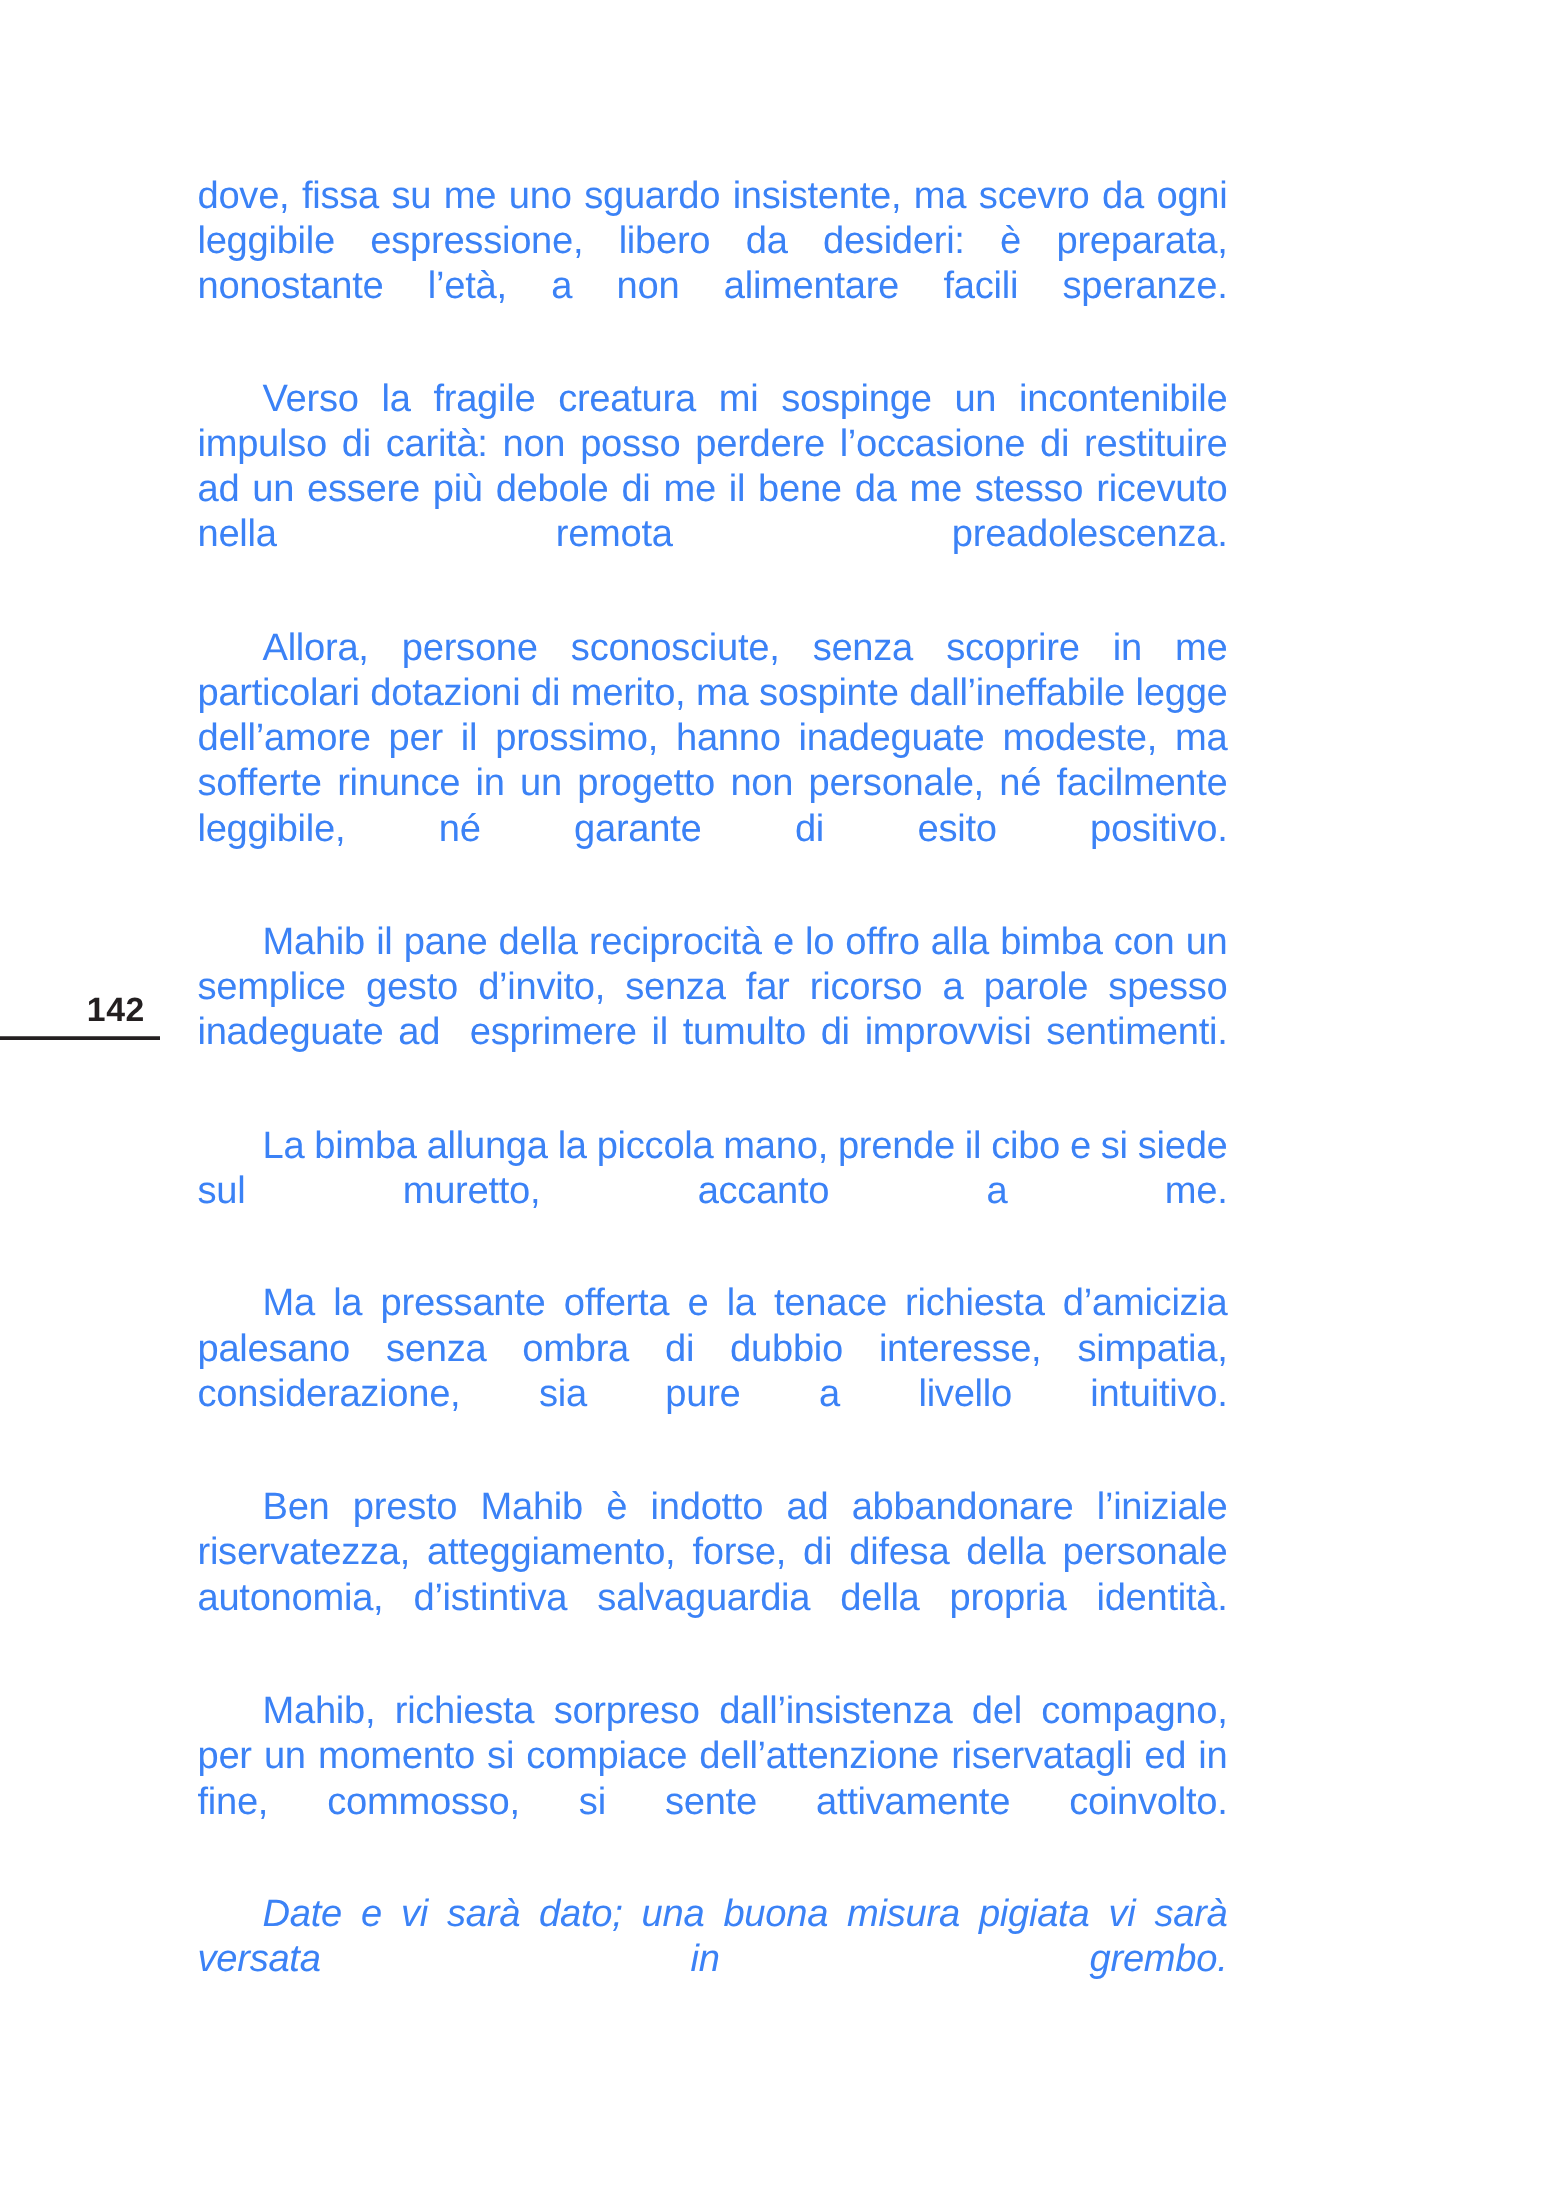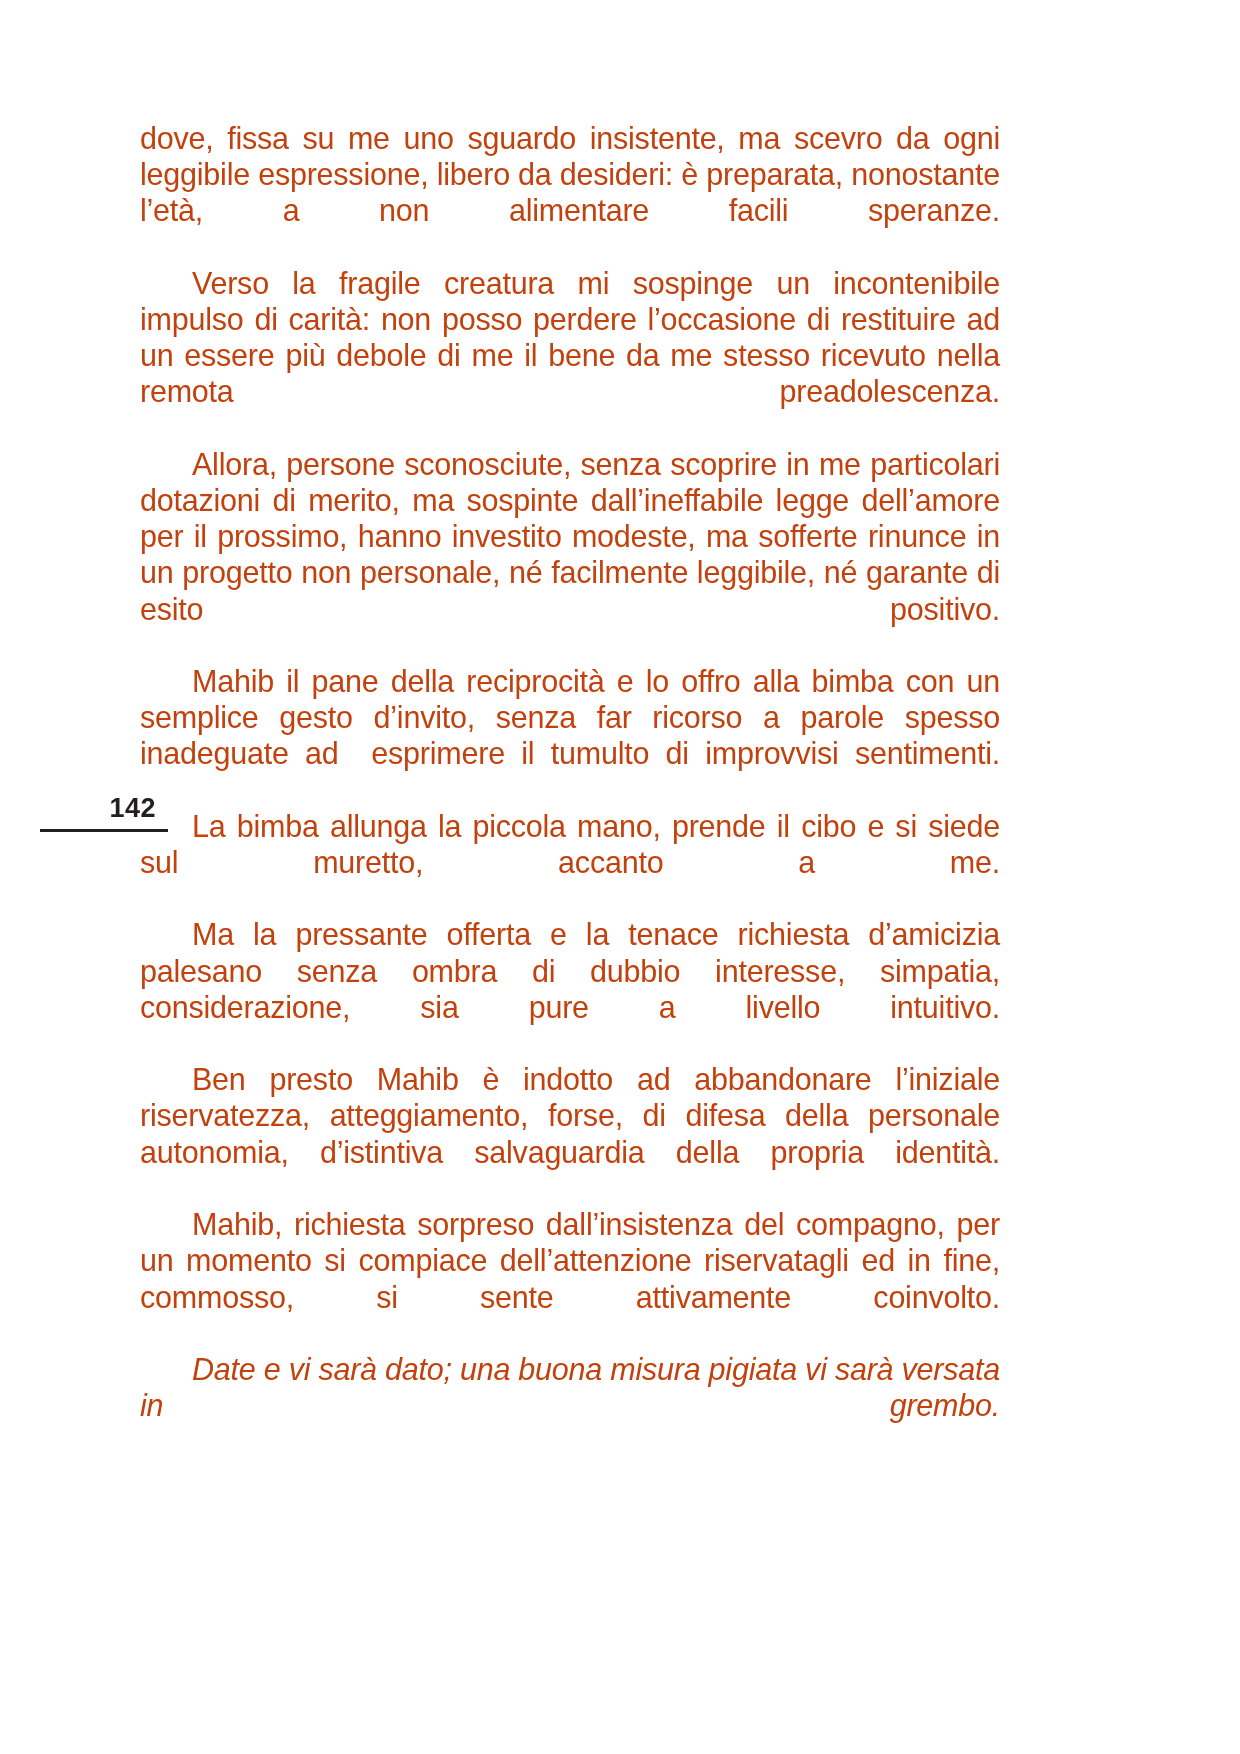--- a/index.html
+++ b/index.html
@@ -18,21 +18,20 @@
     font-family: "Liberation Sans", "DejaVu Sans", sans-serif;
   }
 
   
   .folio-block {
     position: absolute;
     left: 0;
     top: 795px;
     width: 128px;
     text-align: right;
-    margin-left: 40px;
   }
 
   .folio-number {
     font-family: "Liberation Sans", "DejaVu Sans", sans-serif;
     font-weight: bold;
     font-size: 27px;
     line-height: 1;
     color: #231f20;
     letter-spacing: 0.5px;
     padding-right: 12px;
@@ -48,26 +47,26 @@
 
   
   .textcolumn {
     position: absolute;
     left: 140px;
     top: 120px;
     width: 860px;
   }
 
   .para {
-    margin: 0;
+    margin: 18px;
     text-align: justify;
     text-justify: inter-word;
     font-size: 30.5px;
     line-height: 36.2px;
-    color: #c2410c;
+    color: #3b82f6;
     font-weight: 400;
     letter-spacing: -0.22px;
     word-spacing: -0.4px;
     -webkit-font-smoothing: antialiased;
     font-stretch: condensed;
     transform-origin: left top;
   }
 
   .para.indent {
     text-indent: 52px;
@@ -92,21 +91,21 @@
 <div class="page">
 
   <div class="folio-block">
     <span class="folio-number">142</span>
     <div class="folio-rule"></div>
   </div>
 
   <div class="textcolumn">
     <p class="para nowrap-space">dove, fissa su me uno sguardo insistente, ma scevro da ogni leggibile espressione, libero da desideri: è preparata, nonostante l’età, a non alimentare facili speranze.</p>
     <p class="para indent nowrap-space">Verso la fragile creatura mi sospinge un incontenibile impulso di carità: non posso perdere l’occasione di restituire ad un essere più debole di me il bene da me stesso ricevuto nella remota preadolescenza.</p>
-    <p class="para indent nowrap-space">Allora, persone sconosciute, senza scoprire in me particolari dotazioni di merito, ma sospinte dall’ineffabile legge dell’amore per il prossimo, hanno investito modeste, ma sofferte rinunce in un progetto non personale, né facilmente leggibile, né garante di esito positivo.</p>
+    <p class="para indent nowrap-space">Allora, persone sconosciute, senza scoprire in me particolari dotazioni di merito, ma sospinte dall’ineffabile legge dell’amore per il prossimo, hanno inadeguate modeste, ma sofferte rinunce in un progetto non personale, né facilmente leggibile, né garante di esito positivo.</p>
     <p class="para indent nowrap-space">Mahib il pane della reciprocità e lo offro alla bimba con un semplice gesto d’invito, senza far ricorso a parole spesso inadeguate ad  esprimere il tumulto di improvvisi sentimenti.</p>
     <p class="para indent nowrap-space">La bimba allunga la piccola mano, prende il cibo e si siede sul muretto, accanto a me.</p>
     <p class="para indent nowrap-space">Ma la pressante offerta e la tenace richiesta d’amicizia palesano senza ombra di dubbio interesse, simpatia, considerazione, sia pure a livello intuitivo.</p>
     <p class="para indent nowrap-space">Ben presto Mahib è indotto ad abbandonare l’iniziale riservatezza, atteggiamento, forse, di difesa della personale autonomia, d’istintiva salvaguardia della propria identità.</p>
     <p class="para indent nowrap-space">Mahib, richiesta sorpreso dall’insistenza del compagno, per un momento si compiace dell’attenzione riservatagli ed in fine, commosso, si sente attivamente coinvolto.</p>
     <p class="para indent italic nowrap-space">Date e vi sarà dato; una buona misura pigiata vi sarà versata in grembo.</p>
   </div>
 
 </div>
 

